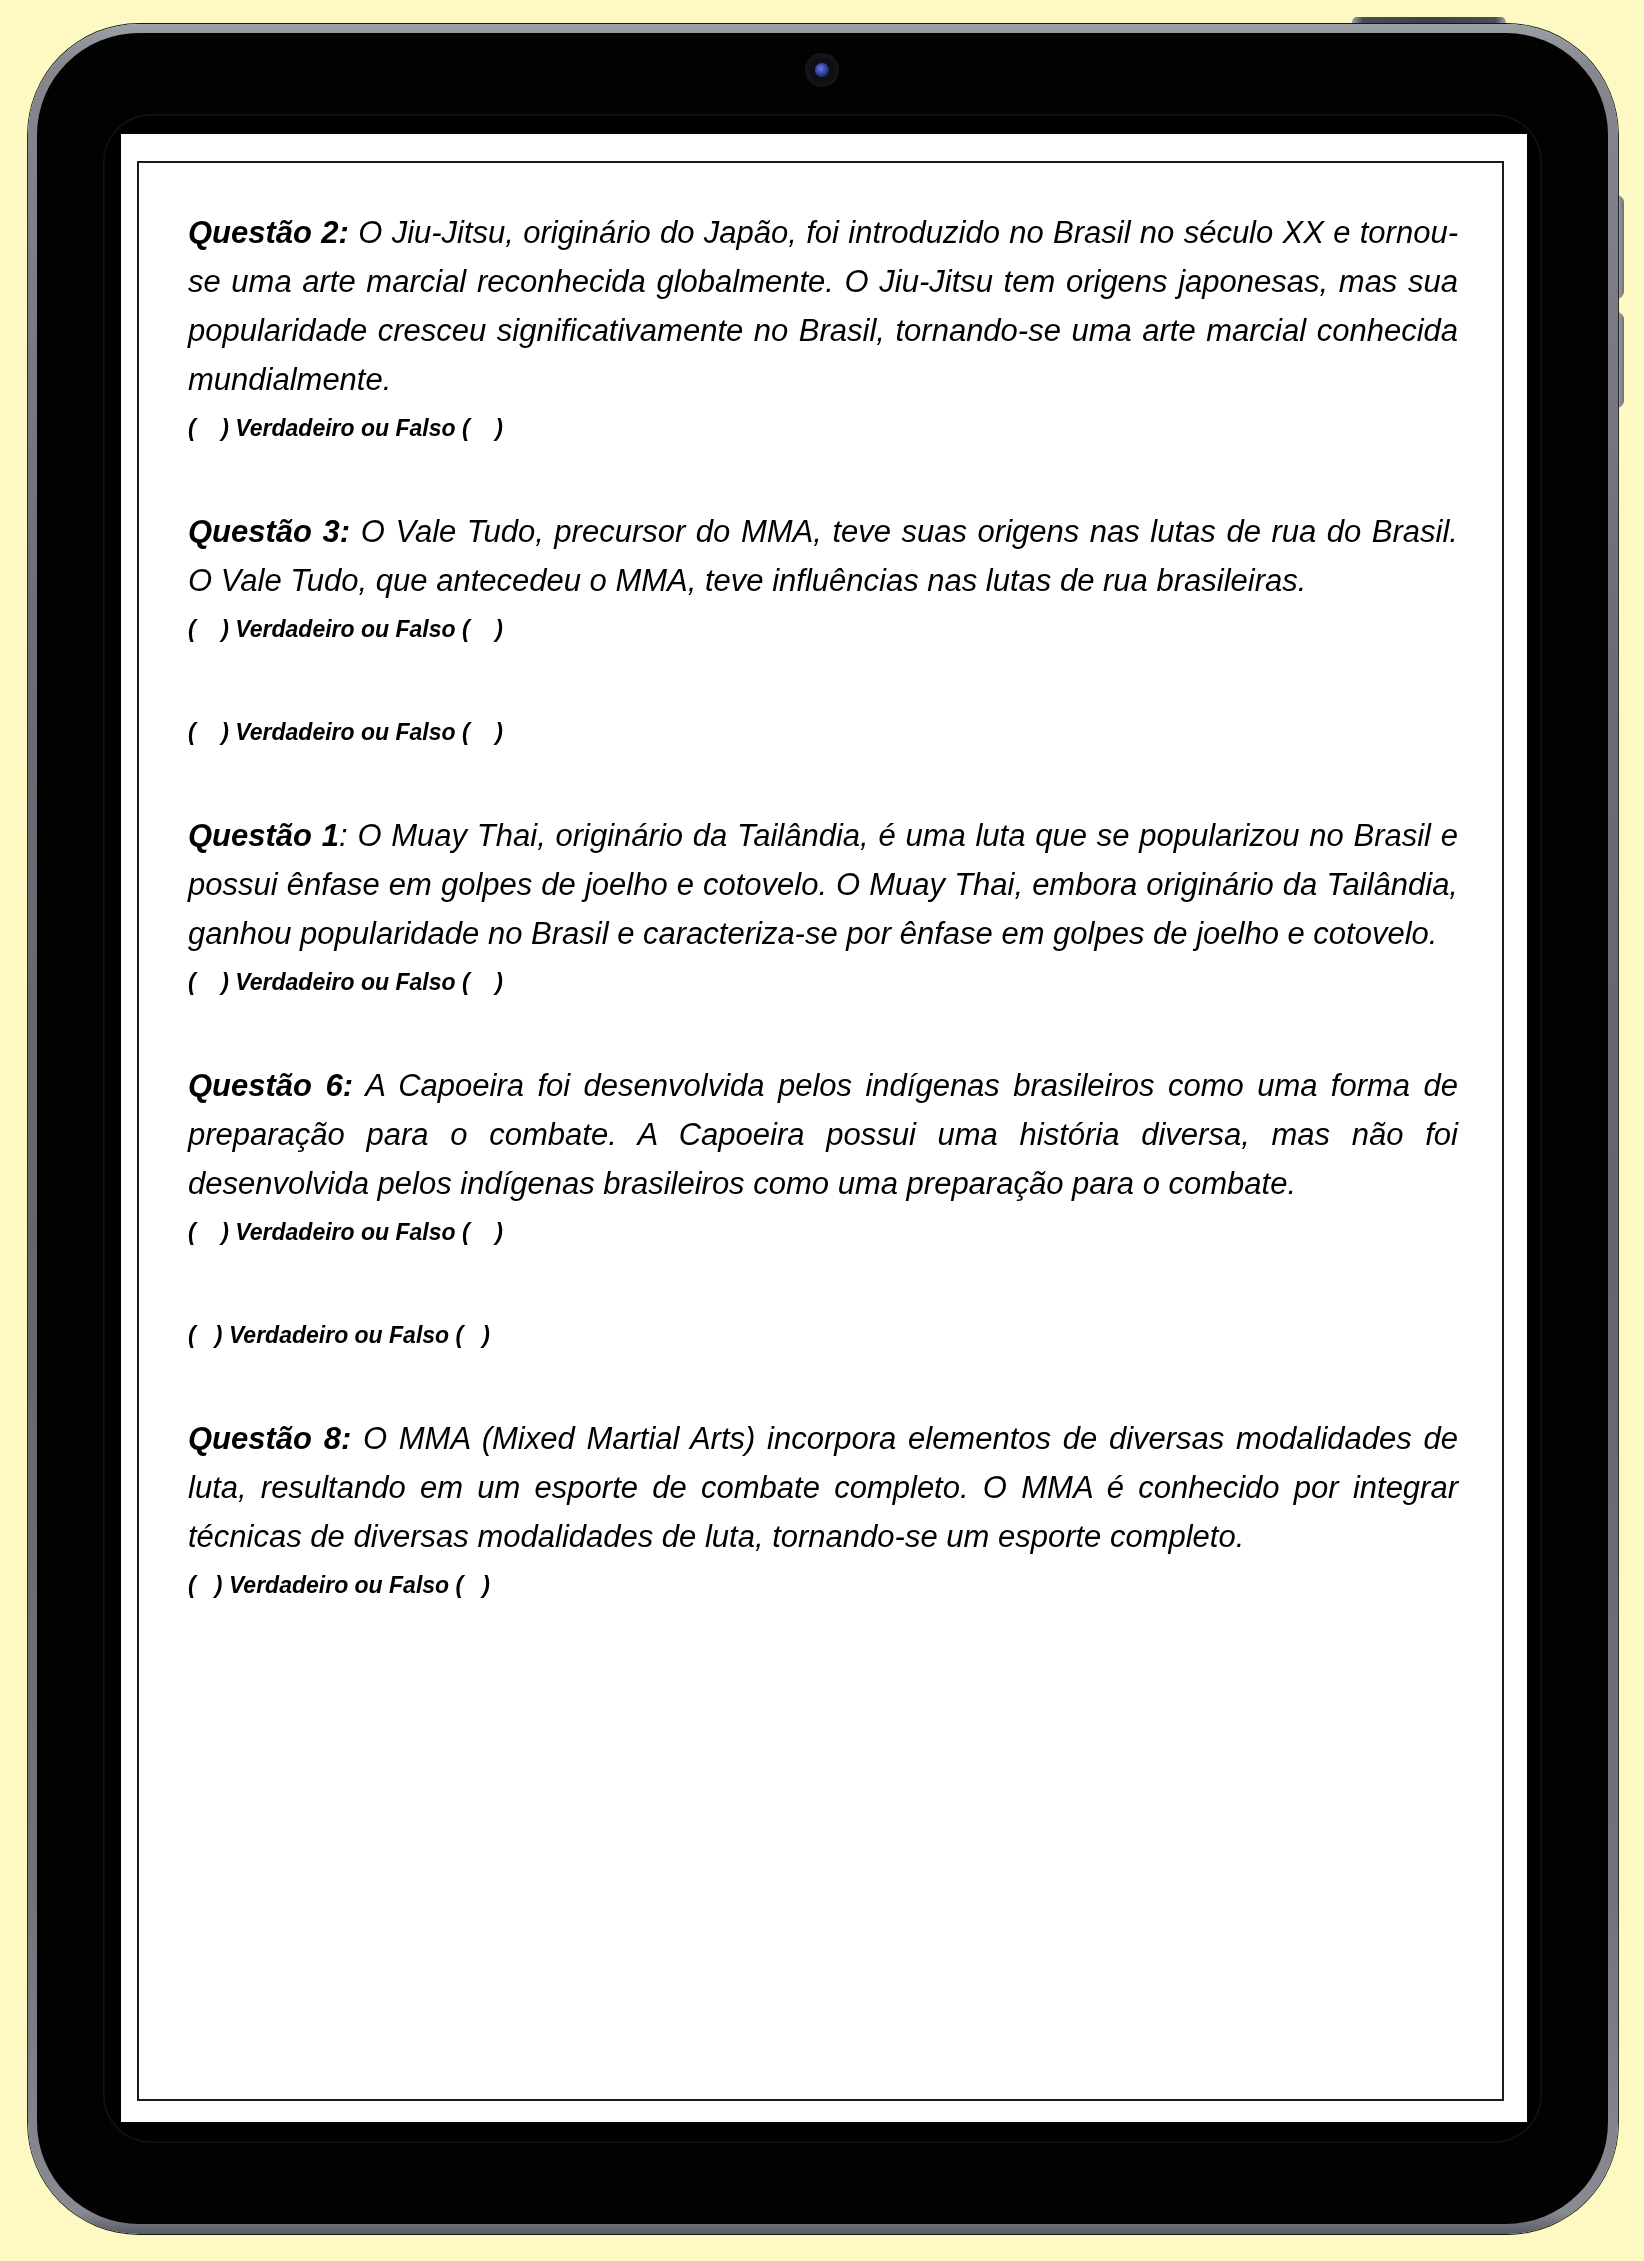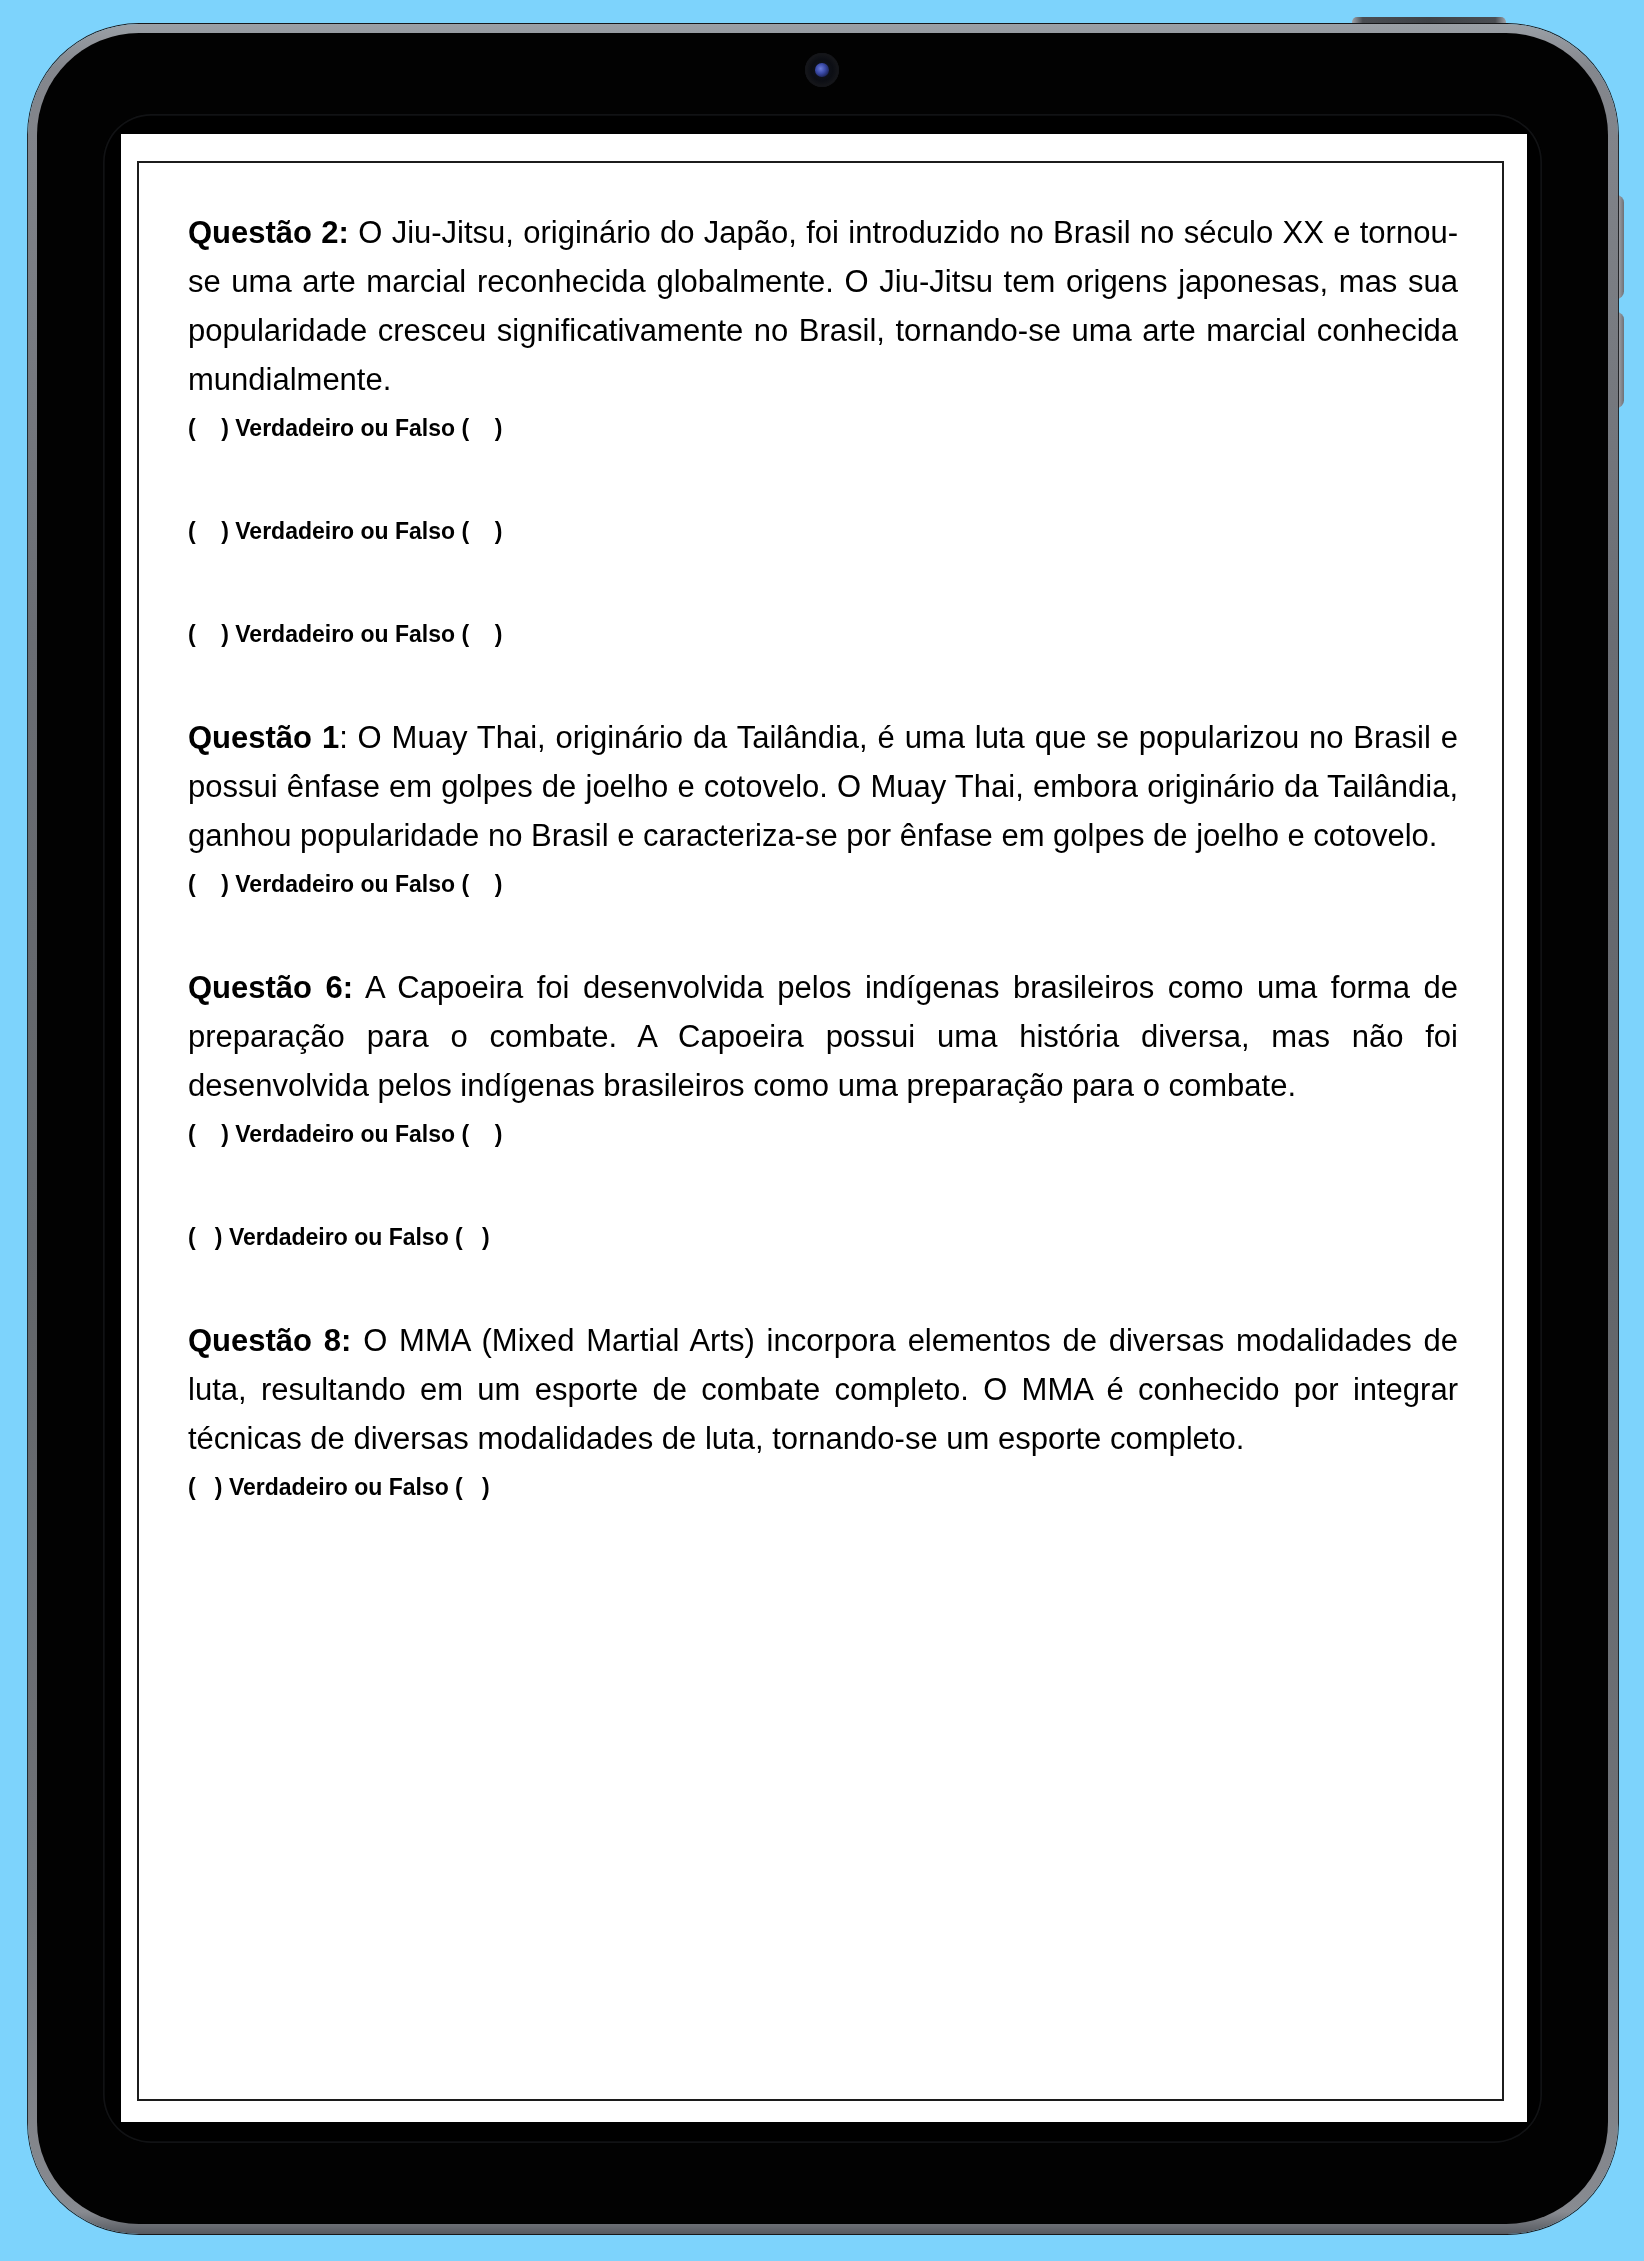--- a/index.html
+++ b/index.html
@@ -1,17 +1,17 @@
 <!DOCTYPE html>
 <html style="font-size:13.7px"><head>
 <meta charset="utf-8">
 <style>
   html, body { margin:0; padding:0; background:#000; }
   body { width:1645px; height:2261px; overflow:hidden; font-family:"Liberation Sans", "DejaVu Sans", sans-serif; }
-  .stage { position:relative; width:1645px; height:2261px; background:#7dd3fc; }
+  .stage { position:relative; width:1645px; height:2261px; background:#fef9c3;font-style:italic; }
 
   
   .power-btn { position:absolute; left:1352px; top:17px; width:154px; height:19px; border-radius:5.1px;
     background:linear-gradient(90deg,#9fa2a8 0%,#4a4d52 7%,#3f4247 50%,#4a4d52 93%,#9fa2a8 100%); }
   .vol-btn { position:absolute; left:1609px; width:15.4px; border-radius:7.7px;
     background:linear-gradient(90deg,#54575d 0%,#a9acb2 55%,#6e7177 100%); }
   .vol-up   { top:195px; height:104px; }
   .vol-down { top:312px; height:96px; }
 
   
@@ -60,20 +60,21 @@
   <div class="page"></div>
 
   <div class="doc-frame">
 
     <div class="question">
       <p class="qtext"><b>Questão 2:</b><span> O Jiu-Jitsu, originário do Japão, foi introduzido no Brasil no século XX e tornou-se uma arte marcial reconhecida globalmente. O Jiu-Jitsu tem origens japonesas, mas sua popularidade cresceu significativamente no Brasil, tornando-se uma arte marcial conhecida mundialmente.</span></p>
       <p class="vf">(    ) Verdadeiro ou Falso (    )</p>
     </div>
 
     <div class="question">
+      <p class="qtext"><b>Questão 3:</b><span> O Vale Tudo, precursor do MMA, teve suas origens nas lutas de rua do Brasil. O Vale Tudo, que antecedeu o MMA, teve influências nas lutas de rua brasileiras.</span></p>
       <p class="vf">(    ) Verdadeiro ou Falso (    )</p>
     </div>
 
     <div class="question">
       <p class="vf">(    ) Verdadeiro ou Falso (    )</p>
     </div>
 
     <div class="question">
       <p class="qtext"><b>Questão 1</b><span>: O Muay Thai, originário da Tailândia, é uma luta que se popularizou no Brasil e possui ênfase em golpes de joelho e cotovelo. O Muay Thai, embora originário da Tailândia, ganhou popularidade no Brasil e caracteriza-se por ênfase em golpes de joelho e cotovelo.</span></p>
       <p class="vf">(    ) Verdadeiro ou Falso (    )</p>

